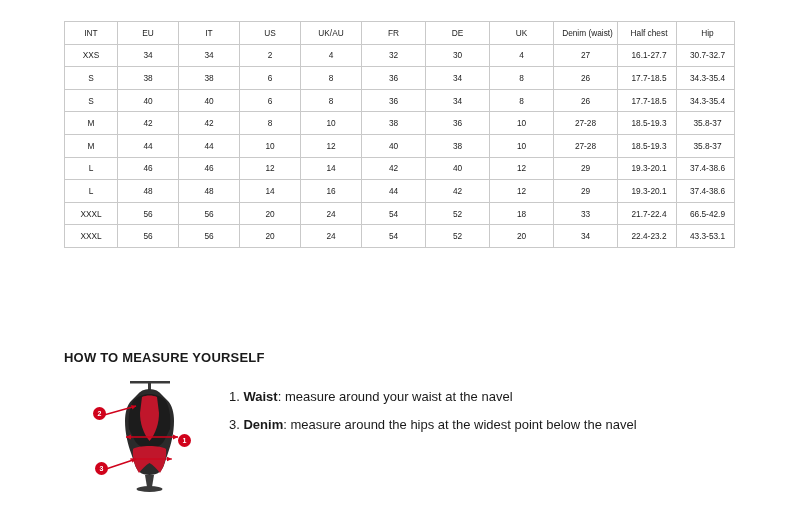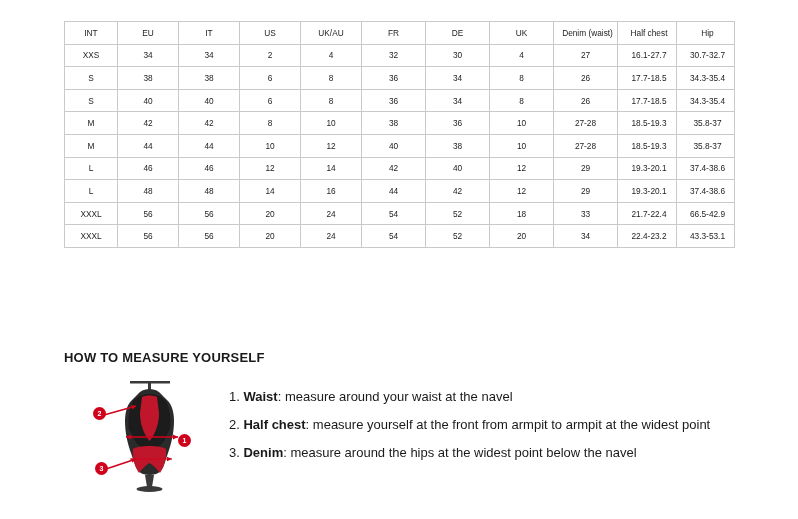--- a/index.html
+++ b/index.html
@@ -325,24 +325,20 @@
         <div class="badge badge-2">2</div>
         <div class="badge badge-3">3</div>
       </div>
 
       <div class="instructions">
         <div class="line">
           <span>1.</span>
           <b>Waist</b><span>: measure around your waist at the navel</span>
         </div>
         <div class="line">
-          <span>2.</span>
-          <b>Half chest</b><span>: measure yourself at the front from armpit to armpit at the widest point</span>
-        </div>
-        <div class="line">
           <span>3.</span>
           <b>Denim</b><span>: measure around the hips at the widest point below the navel</span>
         </div>
       </div>
 
     </div>
   </div>
 
 </div>
 

